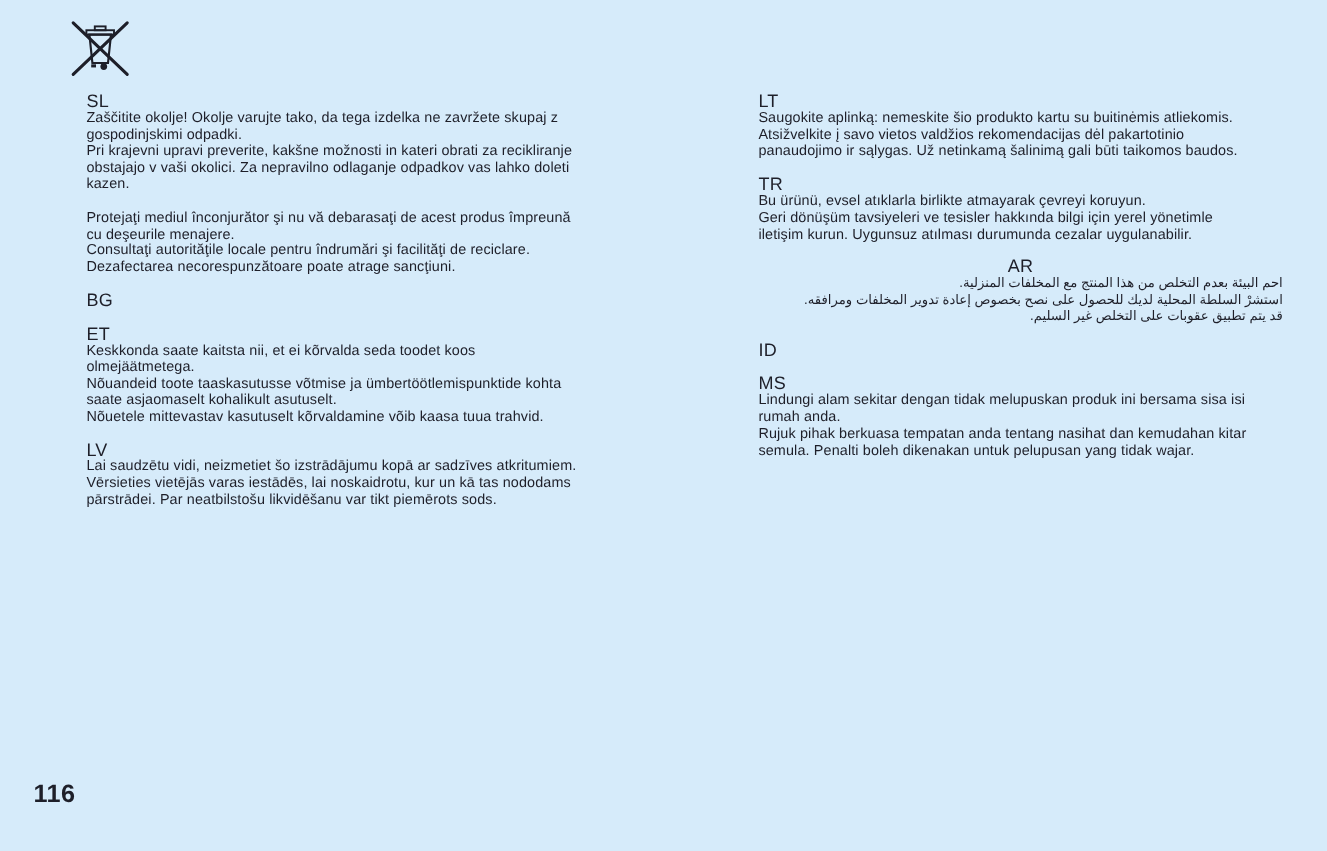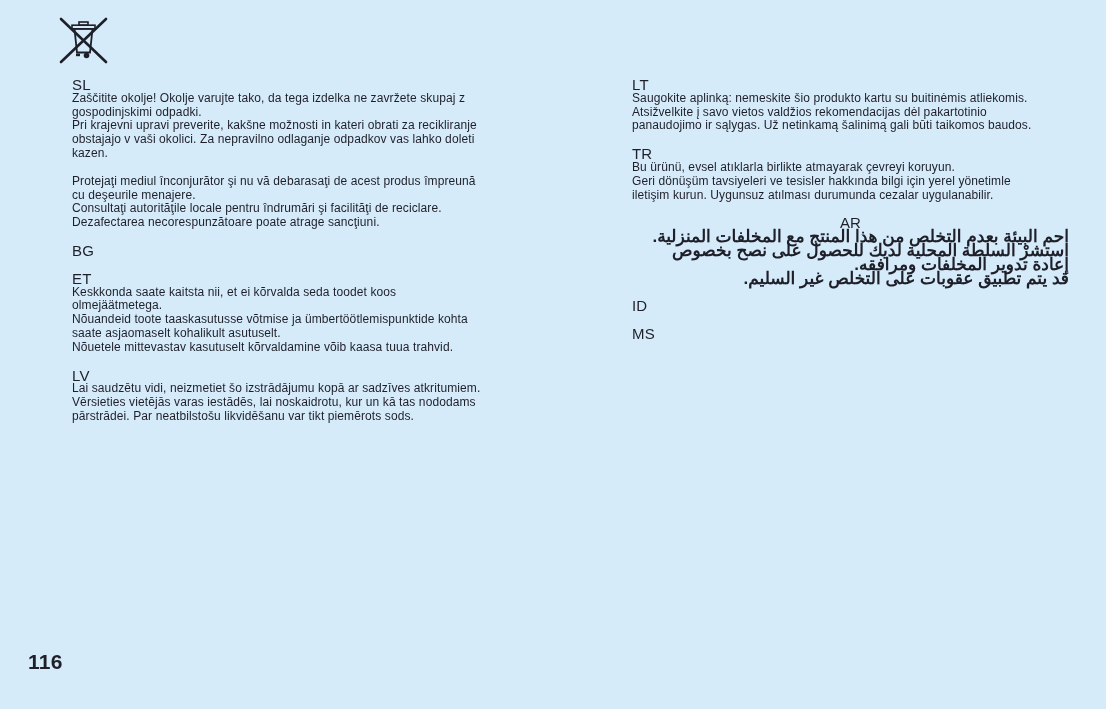--- a/index.html
+++ b/index.html
@@ -38,22 +38,21 @@
   .lang-body {
     font-size: 12px;
     line-height: 13.8px;
     white-space: pre-line;
     letter-spacing: 0.1px;
   }
   .lang-section.rtl .lang-code { text-align: center; }
   .lang-section.rtl .lang-body {
     direction: rtl;
     text-align: right;
-    font-size: 17px;
-    font-weight: bold;
+    font-size: 11px;
   }
   .page-number {
     position: absolute;
     left: 28px;
     top: 650px;
     font-size: 21px;
     font-weight: 600;
     letter-spacing: 0.3px;
   }
 </style>
@@ -129,16 +128,20 @@
     <div class="lang-code">AR</div>
     <div class="lang-body">احم البيئة بعدم التخلص من هذا المنتج مع المخلفات المنزلية.
 استشرْ السلطة المحلية لديك للحصول على نصح بخصوص إعادة تدوير المخلفات ومرافقه.
 قد يتم تطبيق عقوبات على التخلص غير السليم.</div>
   </div>
   <div class="lang-section">
     <div class="lang-code">ID</div>
   </div>
   <div class="lang-section">
     <div class="lang-code">MS</div>
+    <div class="lang-body">Lindungi alam sekitar dengan tidak melupuskan produk ini bersama sisa isi
+rumah anda.
+Rujuk pihak berkuasa tempatan anda tentang nasihat dan kemudahan kitar
+semula. Penalti boleh dikenakan untuk pelupusan yang tidak wajar.</div>
   </div>
 </div>
 
 <div class="page-number">116</div>
 
 </body></html>

